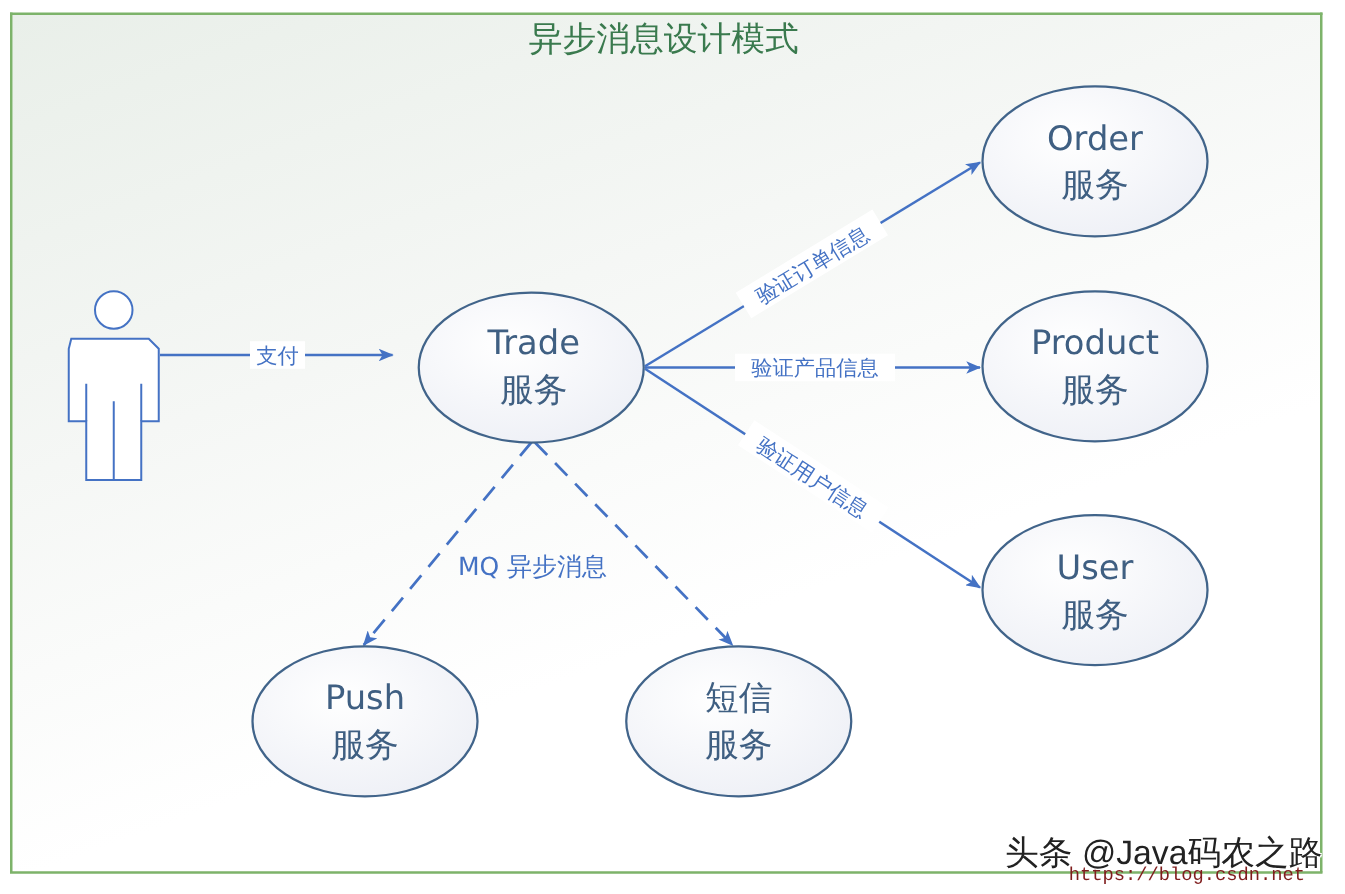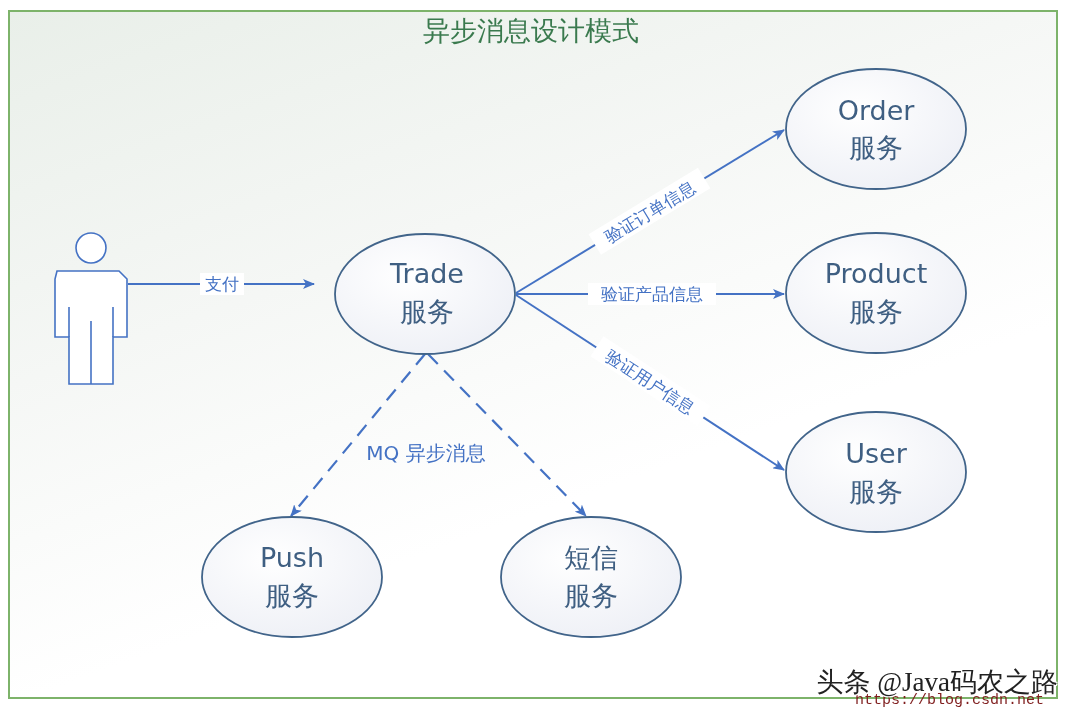--- a/index.html
+++ b/index.html
@@ -5,21 +5,21 @@
   html, body { margin:0; padding:0; background:#ffffff; }
   body { width:1076px; height:715px; position:relative; overflow:hidden; font-family:"DejaVu Sans", sans-serif; }
   #frame { position:absolute; left:8px; top:10px; width:1046px; height:686px; border:2px solid #7db36a; border-bottom:none;
     background:linear-gradient(160deg, #e9efe9 0%, #f5f7f5 35%, #ffffff 65%, #ffffff 100%); }
   #bottom-line { position:absolute; left:8px; top:697px; width:1050px; height:2px; background:#7db36a; }
   svg#diagram { position:absolute; left:0; top:0; }
   .title { fill:#3a7a4e; font-size:27px; font-family:"DejaVu Sans", sans-serif; }
   .node-text { fill:#3f5f82; font-size:27px; font-family:"DejaVu Sans", sans-serif; }
   .edge-label { fill:#4472c4; font-size:17px; font-family:"DejaVu Sans", sans-serif; }
   .mq-label { fill:#4472c4; font-size:20px; font-family:"DejaVu Sans", sans-serif; }
-  .watermark-main { position:absolute; right:18px; top:664px; font-size:27px; color:#222; font-family:Liberation Serif, serif;
+  .watermark-main { position:absolute; right:18px; top:664px; font-size:27px; color:#222; font-family:Liberation Sans, sans-serif;
     text-shadow: 1px 1px 0 #fff, -1px -1px 0 #fff, 1px -1px 0 #fff, -1px 1px 0 #fff; }
   .watermark-url { position:absolute; right:32px; top:692px; font-size:15px; color:#7f1d1d; font-family:Liberation Mono, monospace; }
 </style>
 </head>
 <body>
 
 <div id="frame"></div>
 <div id="bottom-line"></div>
 
 <svg id="diagram" width="1076" height="715" viewBox="0 0 1076 715">

